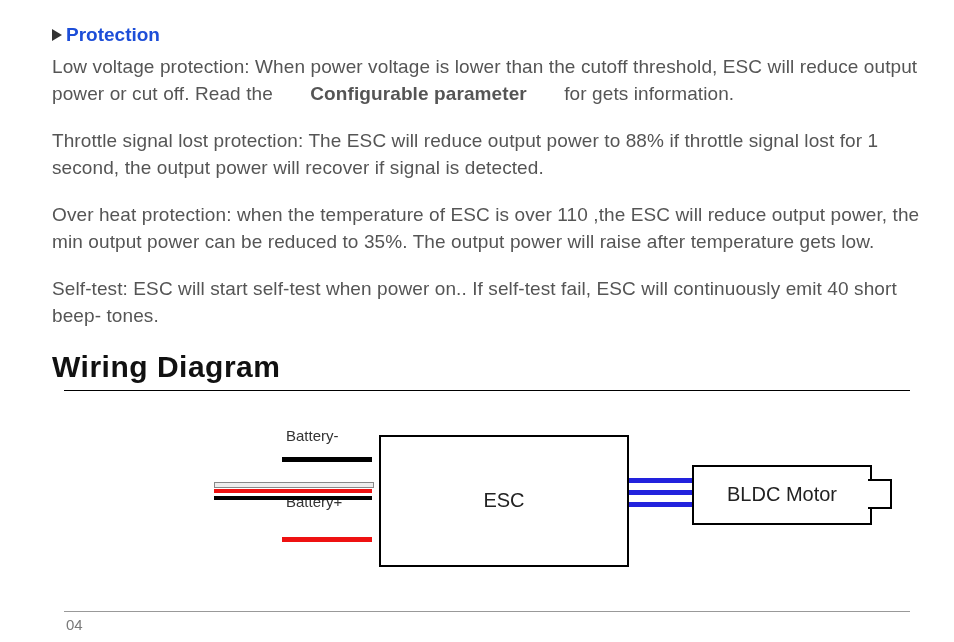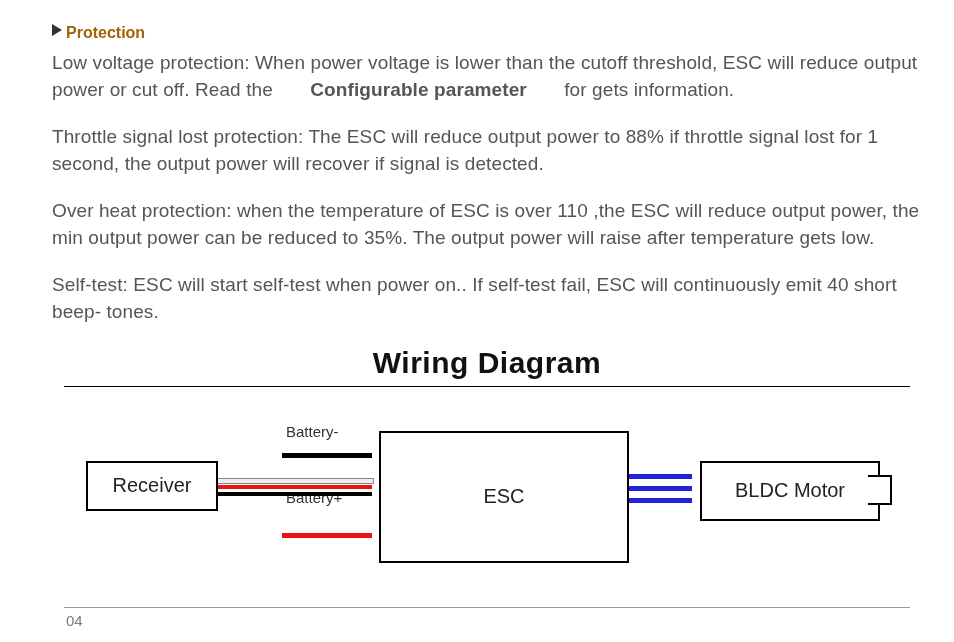--- a/index.html
+++ b/index.html
@@ -7,22 +7,22 @@
     width:954px; height:642px;
     background:#fff;
     font-family:Arial, Helvetica, sans-serif;
     color:#444;
     box-sizing:border-box;
     padding:24px 32px 0 52px;
   }
 
   
   .section-heading {
-    display:flex; 
-    font-weight:bold; color:#a16207; font-size:16px;
+    display:flex; align-items:center;
+    font-weight:bold; color:#1d4ed8; font-size:19px;
     margin-bottom:8px;
   }
   .section-heading .tri {
     width:0;height:0;
     border-top:6px solid transparent;
     border-bottom:6px solid transparent;
     border-left:10px solid #333;
     margin-right:4px;
   }
 
@@ -30,21 +30,20 @@
     font-size:19px;
     line-height:1.42;
     color:#555;
     margin-bottom:20px;
     letter-spacing:0.1px;
   }
   .para .quoted { margin:0 32px;font-weight:bold; }
 
   
   .diagram-title {
-    text-align:center;
     font-size:30px;
     font-weight:bold;
     color:#111;
     font-family:"Arial Black","Arial Narrow",Impact,sans-serif;
     letter-spacing:0.5px;
   }
   .diagram-title-rule {
     border:none;
     border-bottom:1.5px solid #000;
     margin:6px 12px 26px 12px;
@@ -59,21 +58,21 @@
   }
   .box {
     position:absolute;
     background:#fff;
     border:2px solid #000;
     display:flex; align-items:center; justify-content:center;
     font-size:20px; color:#222;
   }
   .receiver { left:34px;  top:48px; width:128px; height:46px; }
   .esc      { left:327px; top:18px;  width:246px; height:128px; }
-  .motor    { left:640px; top:48px;  width:176px; height:56px;margin-left:8px; }
+  .motor    { left:640px; top:48px;  width:176px; height:56px; }
   .shaft {
     position:absolute;
     left:816px; top:62px;
     width:22px; height:26px;
     border:2px solid #000;
     border-left:none;
     background:#fff;
   }
 
   .wire {
@@ -142,23 +141,20 @@
   <div class="wire rw-red"></div>
   <div class="wire rw-black"></div>
 
   <div class="wire bat-neg"></div>
   <div class="wire bat-pos"></div>
 
   <div class="wire mw1"></div>
   <div class="wire mw2"></div>
   <div class="wire mw3"></div>
 
-  <div class="box receiver">
-    <span>Receiver</span>
-  </div>
   <div class="box esc">
     <span>ESC</span>
   </div>
   <div class="box motor">
     <span>BLDC Motor</span>
   </div>
   <div class="shaft"></div>
 </div>
 
 <hr class="footer-rule">

